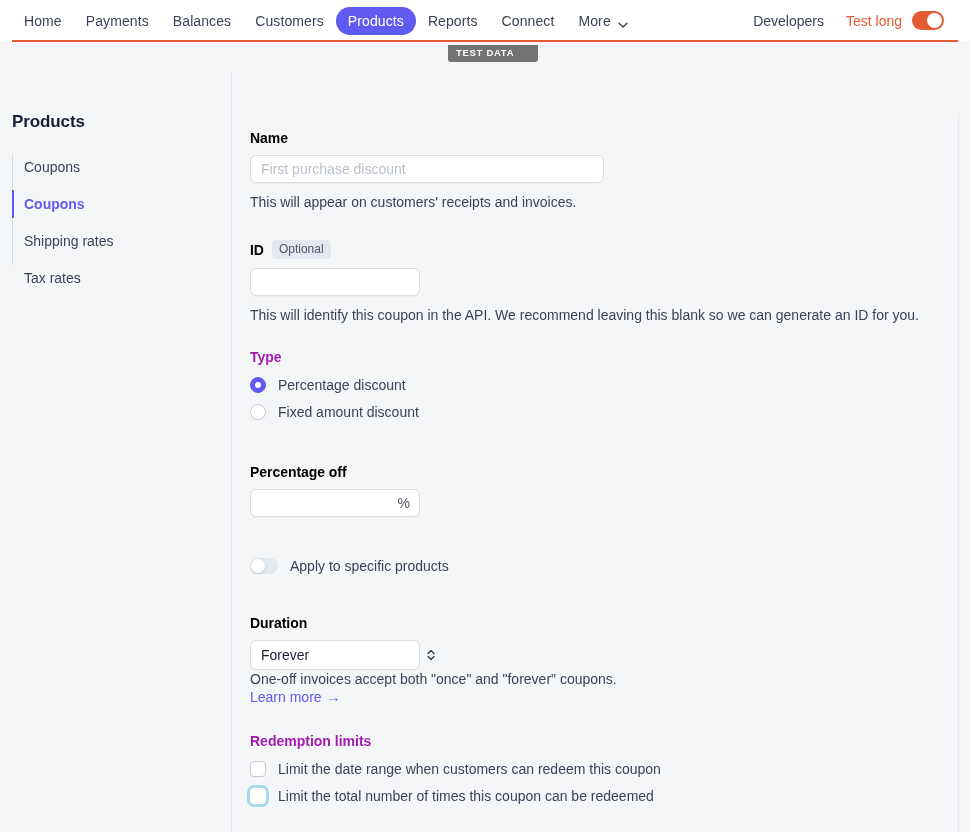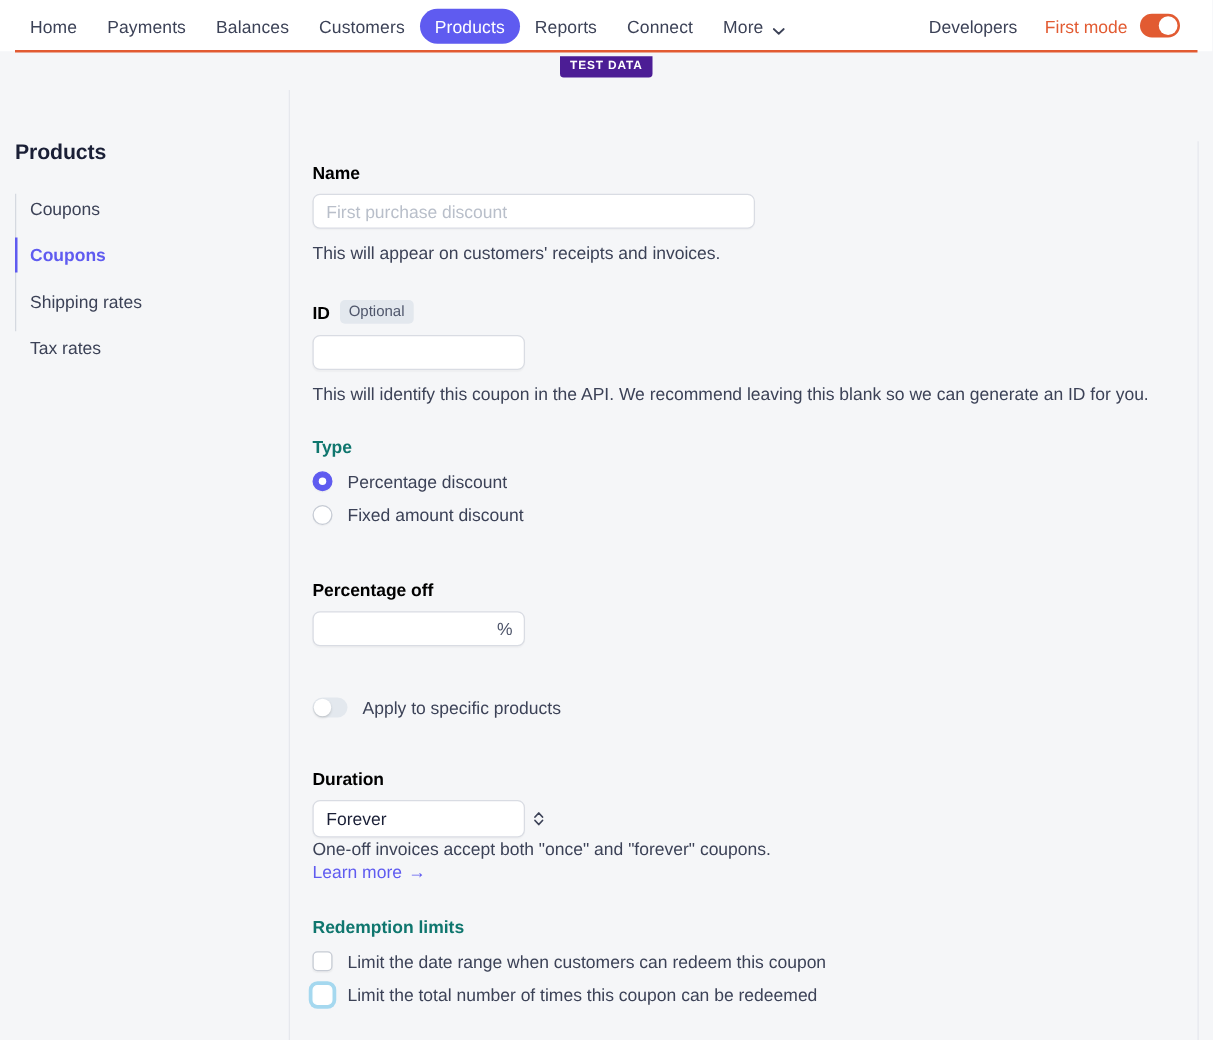--- a/index.html
+++ b/index.html
@@ -114,26 +114,26 @@
     bottom: -1px;
     height: 2px;
     background: #e25b32;
   }
 
   
   .test-data-badge {
     position: absolute;
     left: 448px;
     top: 45px;
-    background: #4c1d95;
+    background: #737373;
     color: #ffffff;
     font-size: 9.5px;
     font-weight: bold;
     letter-spacing: 0.7px;
-    padding: 3px 8px 4px 8px;
+    padding: 3px 24px 4px 8px;
     border-radius: 0 0 3px 3px;
     line-height: 10px;
     z-index: 6;
     text-align: right;
   }
 
   
   .body-area {
     display: flex;
     flex: 1 1 auto;
@@ -372,21 +372,21 @@
     box-shadow: 0 1px 1px rgba(0,0,0,0.04);
   }
   .cbox.focused {
     border-color: #ffffff;
     box-shadow: 0 0 0 3px #a5d8ef;
   }
 
   .sec-title {
     font-size: 14px;
     font-weight: bold;
-    color: #0f766e;
+    color: #a21caf;
     margin-bottom: 11px;
   }
 
   .gap-28 { height: 28px; }
   .gap-24 { height: 24px; }
   .gap-34 { height: 34px; }
   .gap-40 { height: 40px; }
 
   
   .scrollbar {
@@ -418,21 +418,21 @@
           <svg viewBox="0 0 10 10" width="10" height="10">
               <path d="M1 3.2 L5 7 L9 3.2" fill="none" stroke="#3c4257" stroke-width="1.4" stroke-linecap="round" stroke-linejoin="round"></path>
             </svg>
         </span>
       </div>
     </div>
 
     <div class="nav-right">
       <div class="nav-dev">Developers</div>
       <div class="testmode-wrap">
-        <span class="testmode-label">First mode</span>
+        <span class="testmode-label">Test long</span>
         <span class="switch">
             <span class="knob"></span>
           </span>
       </div>
     </div>
 
     <div class="nav-rule"></div>
   </div>
 
   <div class="test-data-badge">TEST DATA</div>

